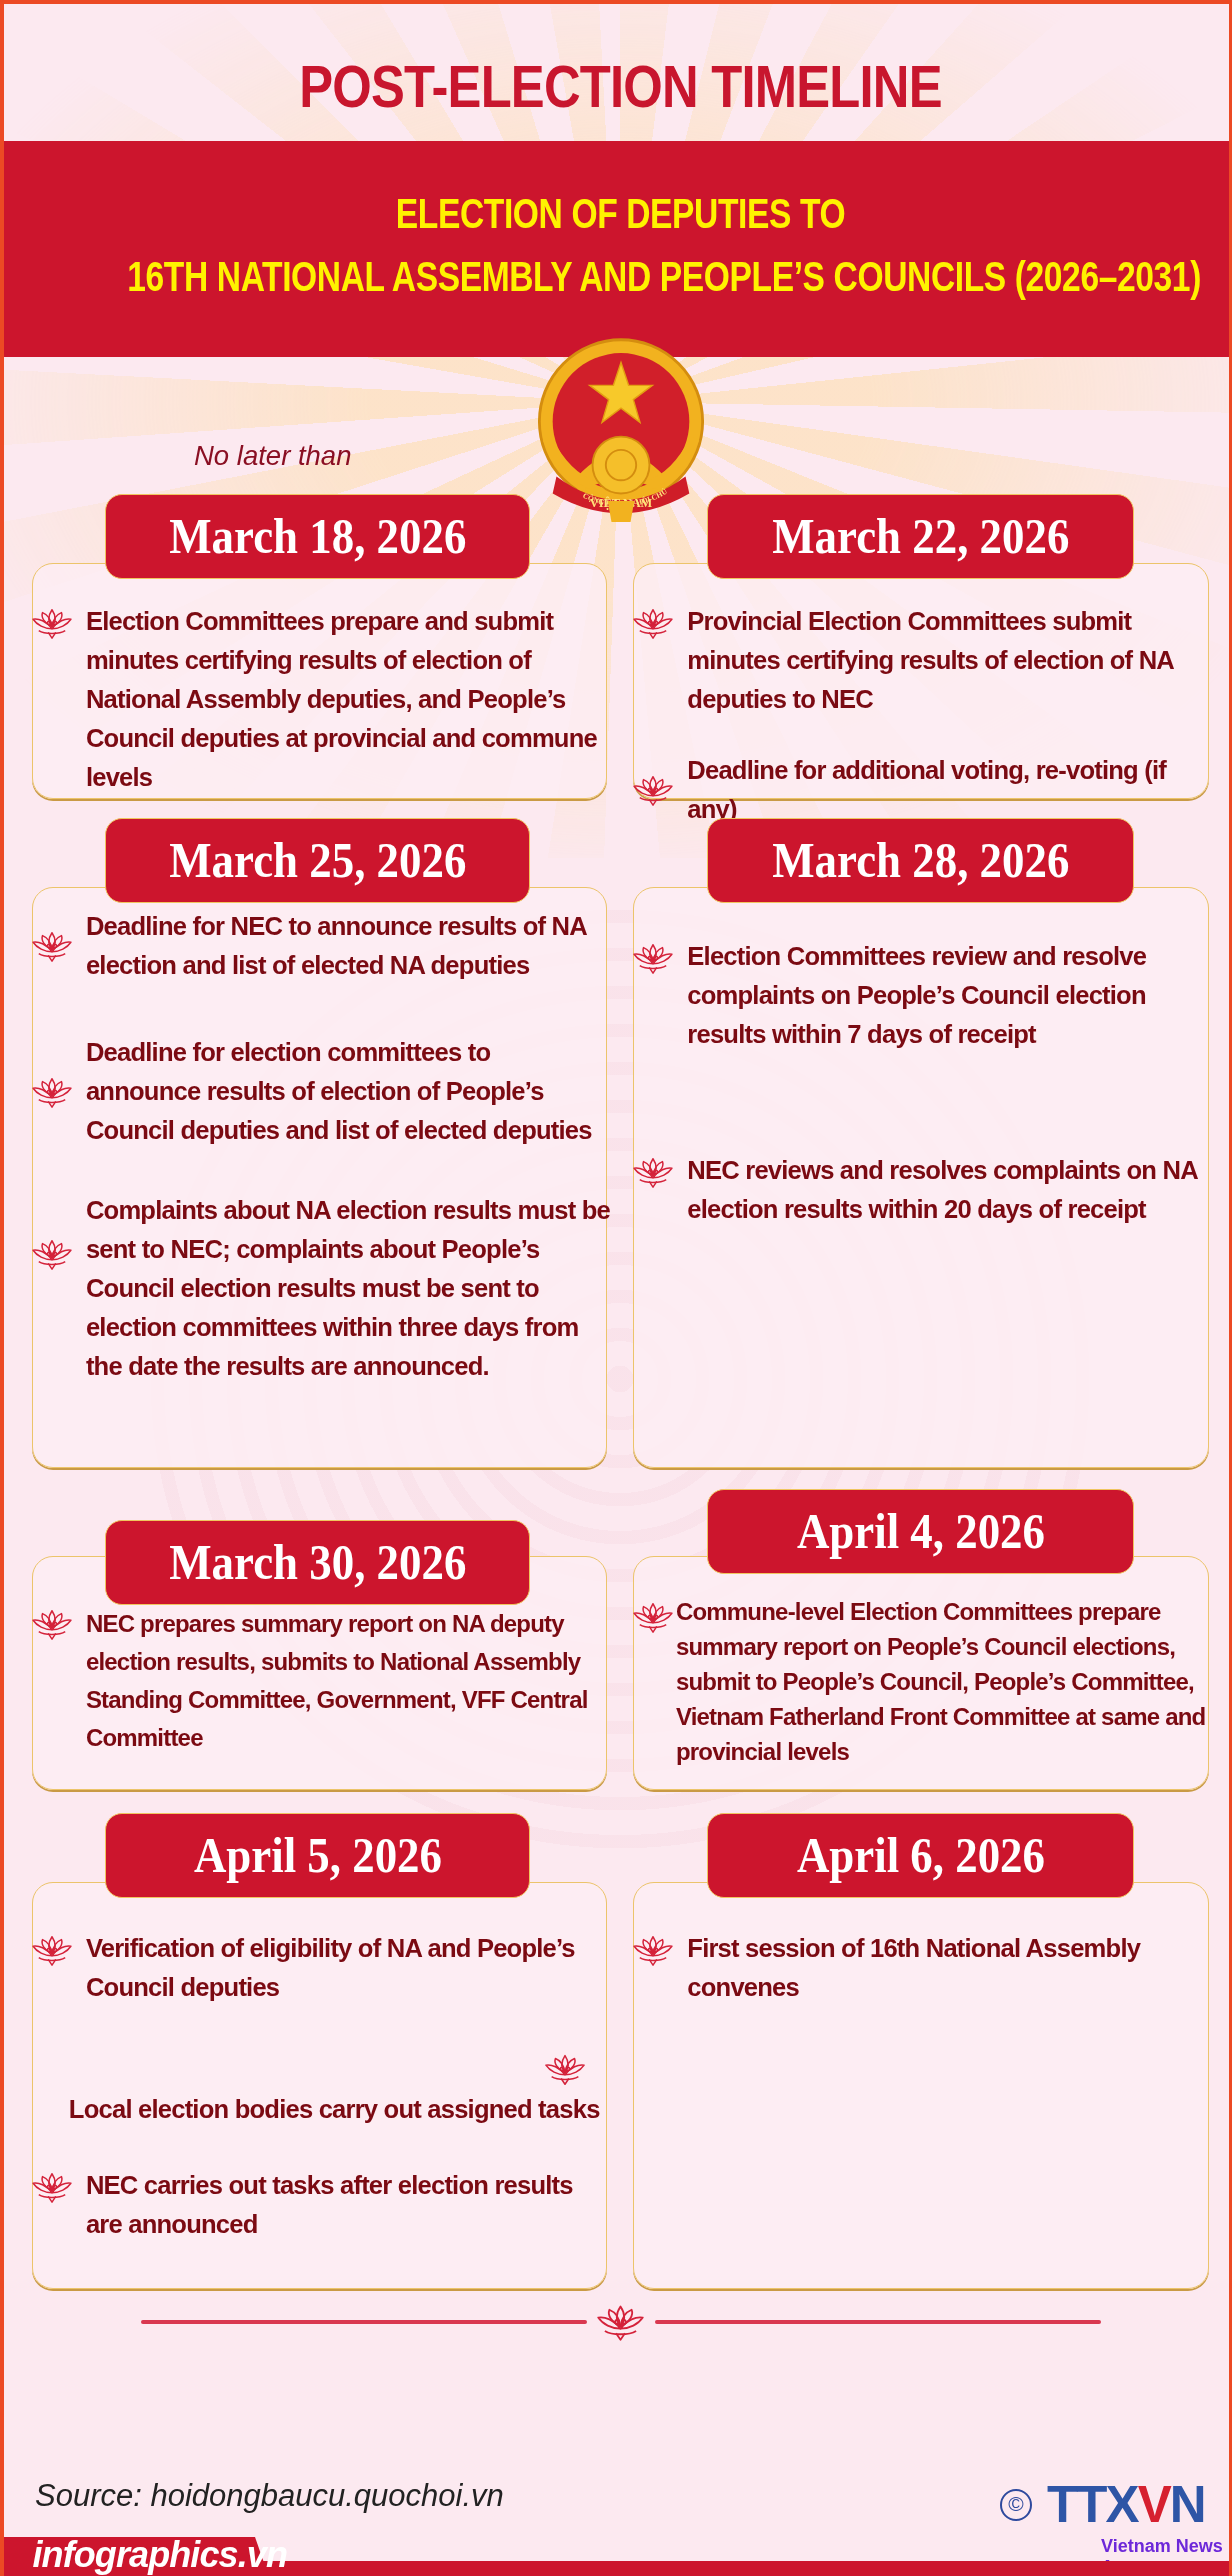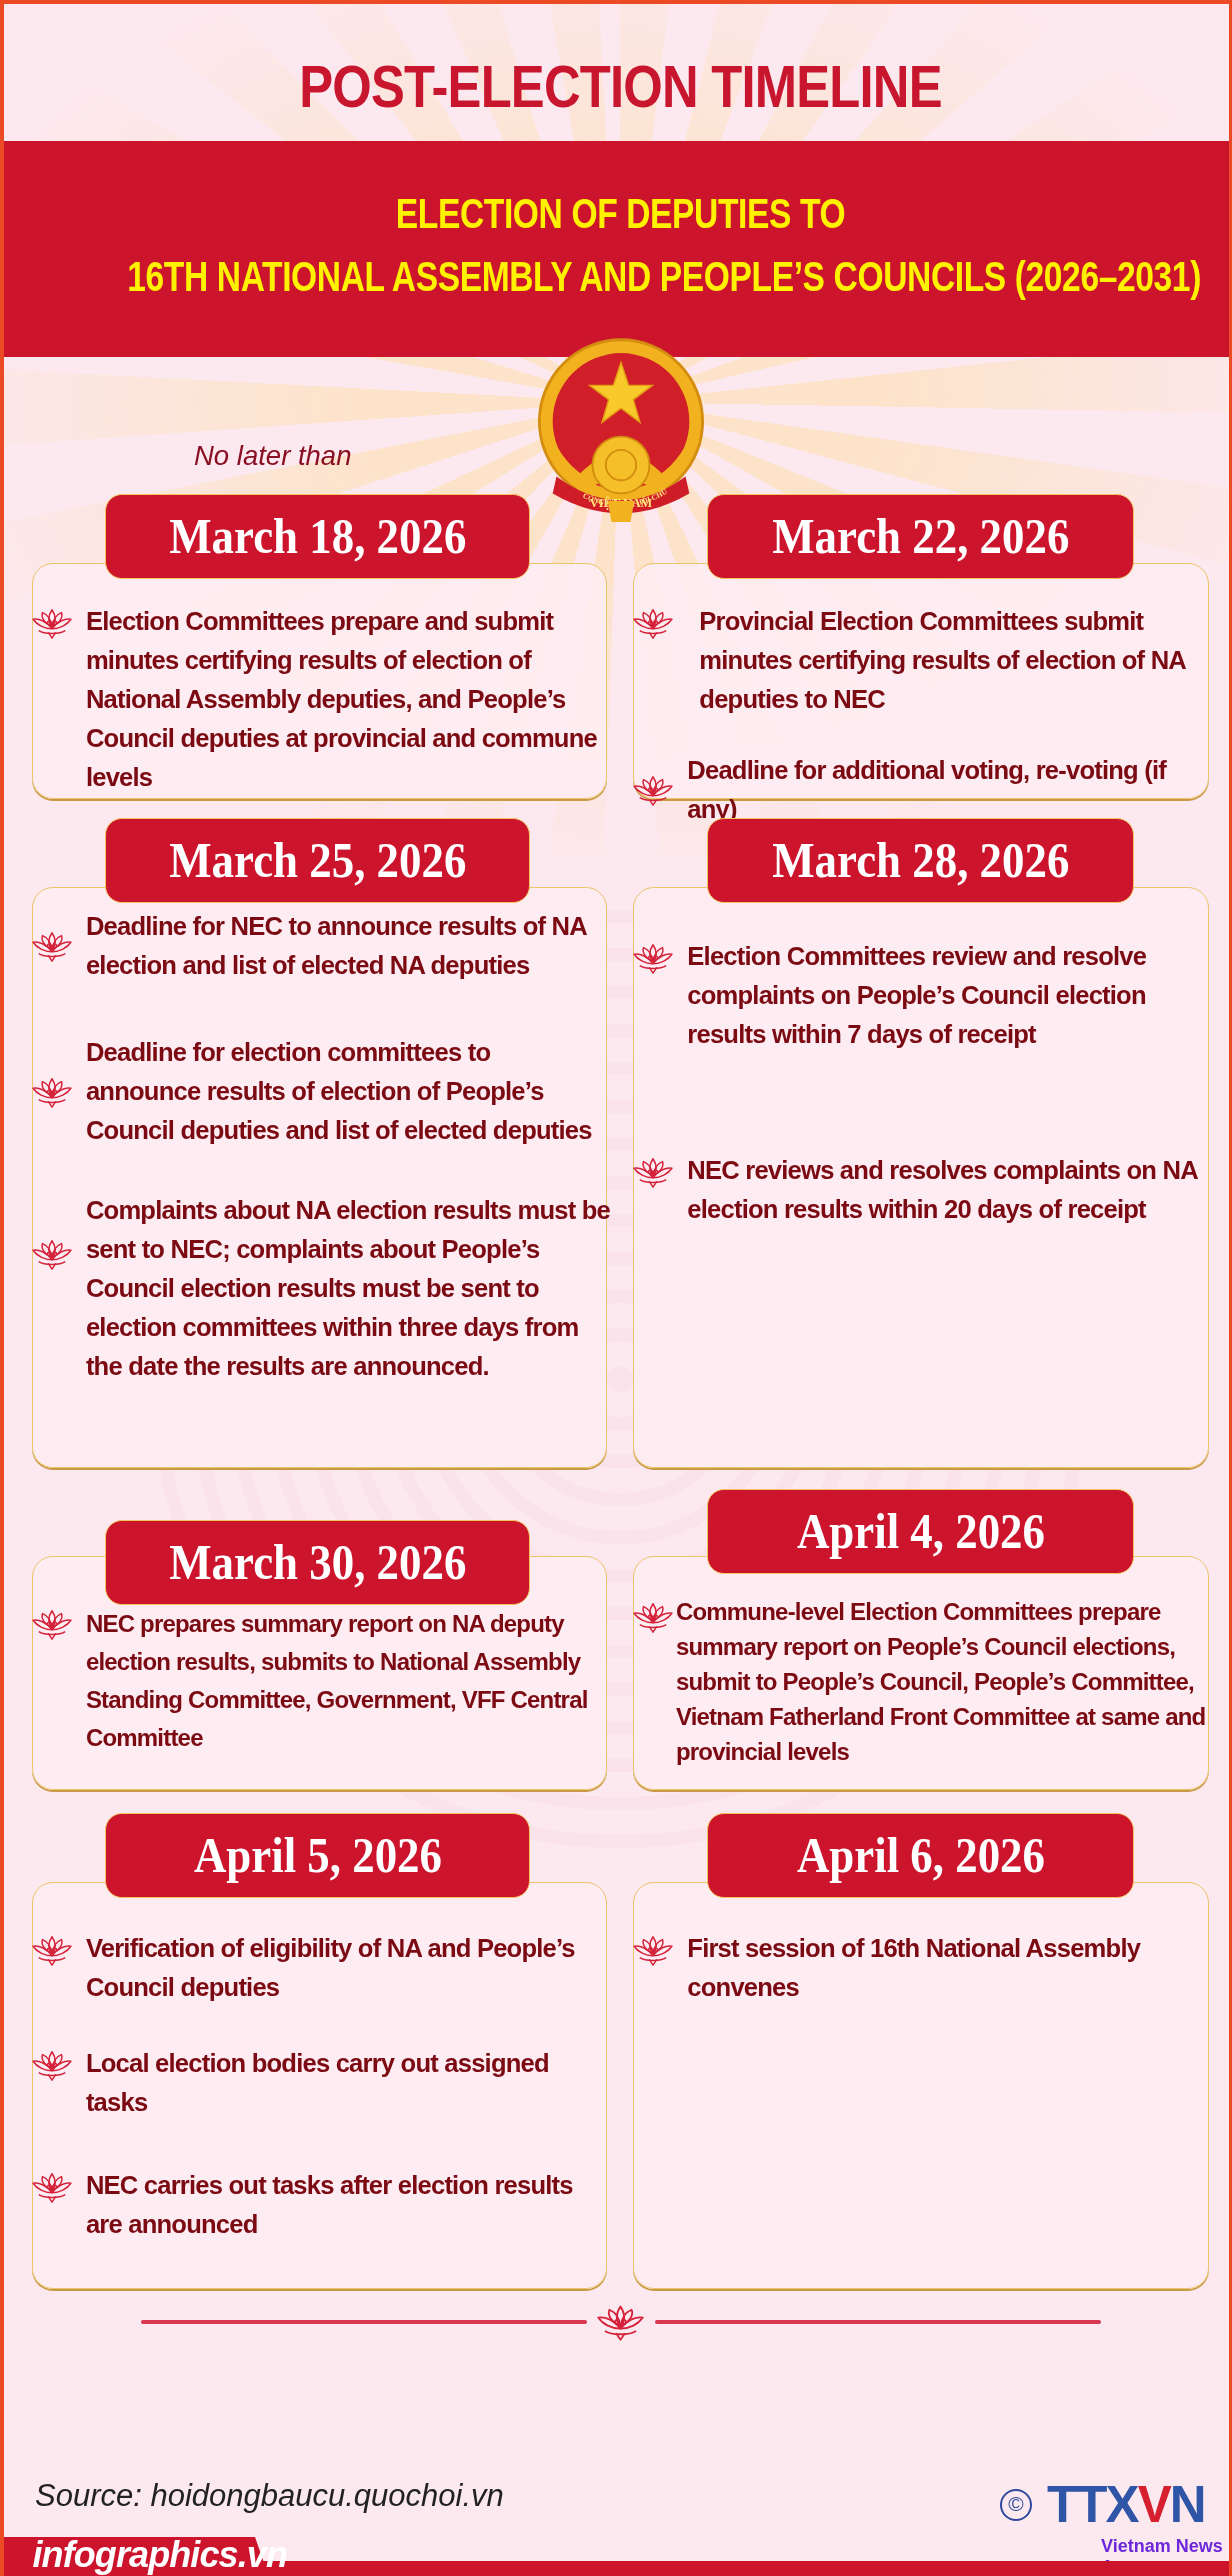--- a/index.html
+++ b/index.html
@@ -186,21 +186,21 @@
   <div class="pill" style="left:101px; top:490px; width:425px; height:85px;"><span>March 18, 2026</span></div>
   <div class="item" style="left:26.6px; top:598px; width:569px; align-items:flex-start;">
     <svg class="lotus" viewBox="0 0 44 36" style="margin-top:3.8px">
         <use href="#lotus"></use>
       </svg>
     <div class="item-text">Election Committees prepare and submit minutes certifying results of election of National Assembly deputies, and People’s Council deputies at provincial and commune levels</div>
   </div>
 
   <div class="card" style="left:629px; top:559px; width:576px; height:236px;"></div>
   <div class="pill" style="left:703px; top:490px; width:427px; height:85px;"><span>March 22, 2026</span></div>
-  <div class="item" style="left:628px; top:598px; width:569px; align-items:flex-start;gap:12px;">
+  <div class="item" style="left:628px; top:598px; width:569px; align-items:flex-start;">
     <svg class="lotus" viewBox="0 0 44 36" style="margin-top:3.8px">
         <use href="#lotus"></use>
       </svg>
     <div class="item-text">Provincial Election Committees submit minutes certifying results of election of NA deputies to NEC</div>
   </div>
   <div class="item" style="left:628px; top:747px; width:579px;">
     <svg class="lotus" viewBox="0 0 44 36">
         <use href="#lotus"></use>
       </svg>
     <div class="item-text">Deadline for additional voting, re-voting (if any)</div>
@@ -261,21 +261,21 @@
   </div>
 
   <div class="card" style="left:27.5px; top:1878px; width:575px; height:407px;"></div>
   <div class="pill" style="left:101px; top:1809px; width:425px; height:85px;"><span>April 5, 2026</span></div>
   <div class="item" style="left:26.6px; top:1925px; width:569px; align-items:flex-start;">
     <svg class="lotus" viewBox="0 0 44 36" style="margin-top:3.8px">
         <use href="#lotus"></use>
       </svg>
     <div class="item-text">Verification of eligibility of NA and People’s Council deputies</div>
   </div>
-  <div class="item" style="left:26.6px; top:2040px; width:569px; align-items:flex-start;">
+  <div class="item" style="left:26.6px; top:2040px; width:569px; align-items:flex-end;flex-direction:column;">
     <svg class="lotus" viewBox="0 0 44 36" style="margin-top:3.8px">
         <use href="#lotus"></use>
       </svg>
     <div class="item-text">Local election bodies carry out assigned tasks</div>
   </div>
   <div class="item" style="left:26.6px; top:2162px; width:569px; align-items:flex-start;">
     <svg class="lotus" viewBox="0 0 44 36" style="margin-top:3.8px">
         <use href="#lotus"></use>
       </svg>
     <div class="item-text">NEC carries out tasks after election results are announced</div>

